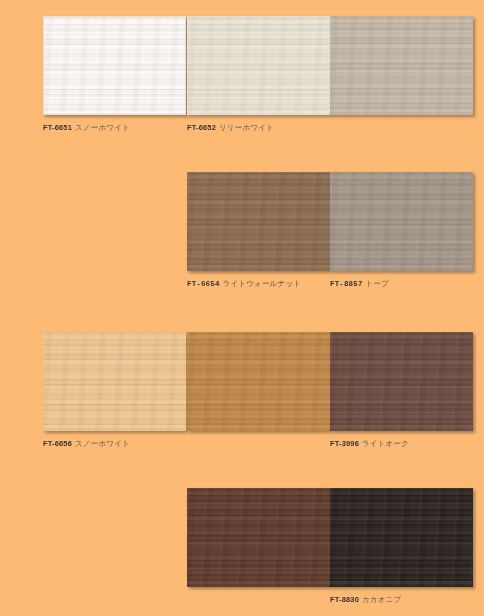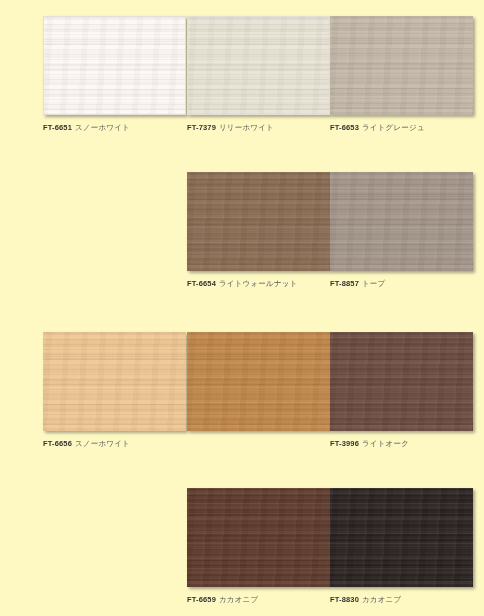--- a/index.html
+++ b/index.html
@@ -28,21 +28,21 @@
     width: 143px;
   }
 
   
   .col-1 { left: 43px; }
   .col-2 { left: 187px; }
   .col-3 { left: 330px; }
 
   
   .row-1 { top: 16px; }
-  .row-2 { top: 172px; }
+  .row-2 { top: 172px; font-family: Liberation Mono, monospace; }
   .row-3 { top: 332px; }
   .row-4 { top: 488px; }
 
   .swatch-chip {
     position: relative;
     width: 143px;
     height: 99px;
     box-sizing: border-box;
     box-shadow: 2px 2px 3px rgba(0, 0, 0, 0.34);
     overflow: hidden;
@@ -132,32 +132,31 @@
 
   .swatch-name {
     color: #555555;
     margin-left: 3px;
     letter-spacing: 0.2px;
   }
 </style>
 </head>
 <body>
 
-<div id="swatch-board" style="background: #fef9c3;">
+<div id="swatch-board" style="background: #fdba74;">
     <div class="swatch-cell col-1 row-1">
       <div class="swatch-chip pale" style="background-color: rgb(253, 248, 245);"></div>
       <div class="swatch-caption"><span class="swatch-code">FT-6651</span><span class="swatch-name">スノーホワイト</span></div>
     </div>
     <div class="swatch-cell col-2 row-1">
       <div class="swatch-chip pale" style="background-color: rgb(232, 227, 212);"></div>
-      <div class="swatch-caption"><span class="swatch-code">FT-7379</span><span class="swatch-name">リリーホワイト</span></div>
+      <div class="swatch-caption"><span class="swatch-code">FT-6652</span><span class="swatch-name">リリーホワイト</span></div>
     </div>
     <div class="swatch-cell col-3 row-1">
       <div class="swatch-chip" style="background-color: rgb(195, 183, 167);"></div>
-      <div class="swatch-caption"><span class="swatch-code">FT-6653</span><span class="swatch-name">ライトグレージュ</span></div>
     </div>
     <div class="swatch-cell col-2 row-2">
       <div class="swatch-chip" style="background-color: rgb(138, 106, 81);"></div>
       <div class="swatch-caption"><span class="swatch-code">FT-6654</span><span class="swatch-name">ライトウォールナット</span></div>
     </div>
     <div class="swatch-cell col-3 row-2">
       <div class="swatch-chip" style="background-color: rgb(163, 149, 137);"></div>
       <div class="swatch-caption"><span class="swatch-code">FT-8857</span><span class="swatch-name">トープ</span></div>
     </div>
     <div class="swatch-cell col-1 row-3">
@@ -166,19 +165,18 @@
     </div>
     <div class="swatch-cell col-2 row-3">
       <div class="swatch-chip" style="background-color: rgb(191, 134, 71);"></div>
     </div>
     <div class="swatch-cell col-3 row-3">
       <div class="swatch-chip" style="background-color: rgb(106, 73, 62);"></div>
       <div class="swatch-caption"><span class="swatch-code">FT-3996</span><span class="swatch-name">ライトオーク</span></div>
     </div>
     <div class="swatch-cell col-2 row-4">
       <div class="swatch-chip" style="background-color: rgb(93, 57, 43);"></div>
-      <div class="swatch-caption"><span class="swatch-code">FT-6659</span><span class="swatch-name">カカオニブ</span></div>
     </div>
     <div class="swatch-cell col-3 row-4">
       <div class="swatch-chip" style="background-color: rgb(41, 33, 31);"></div>
       <div class="swatch-caption"><span class="swatch-code">FT-8830</span><span class="swatch-name">カカオニブ</span></div>
     </div>
   </div>
 
 </body></html>

